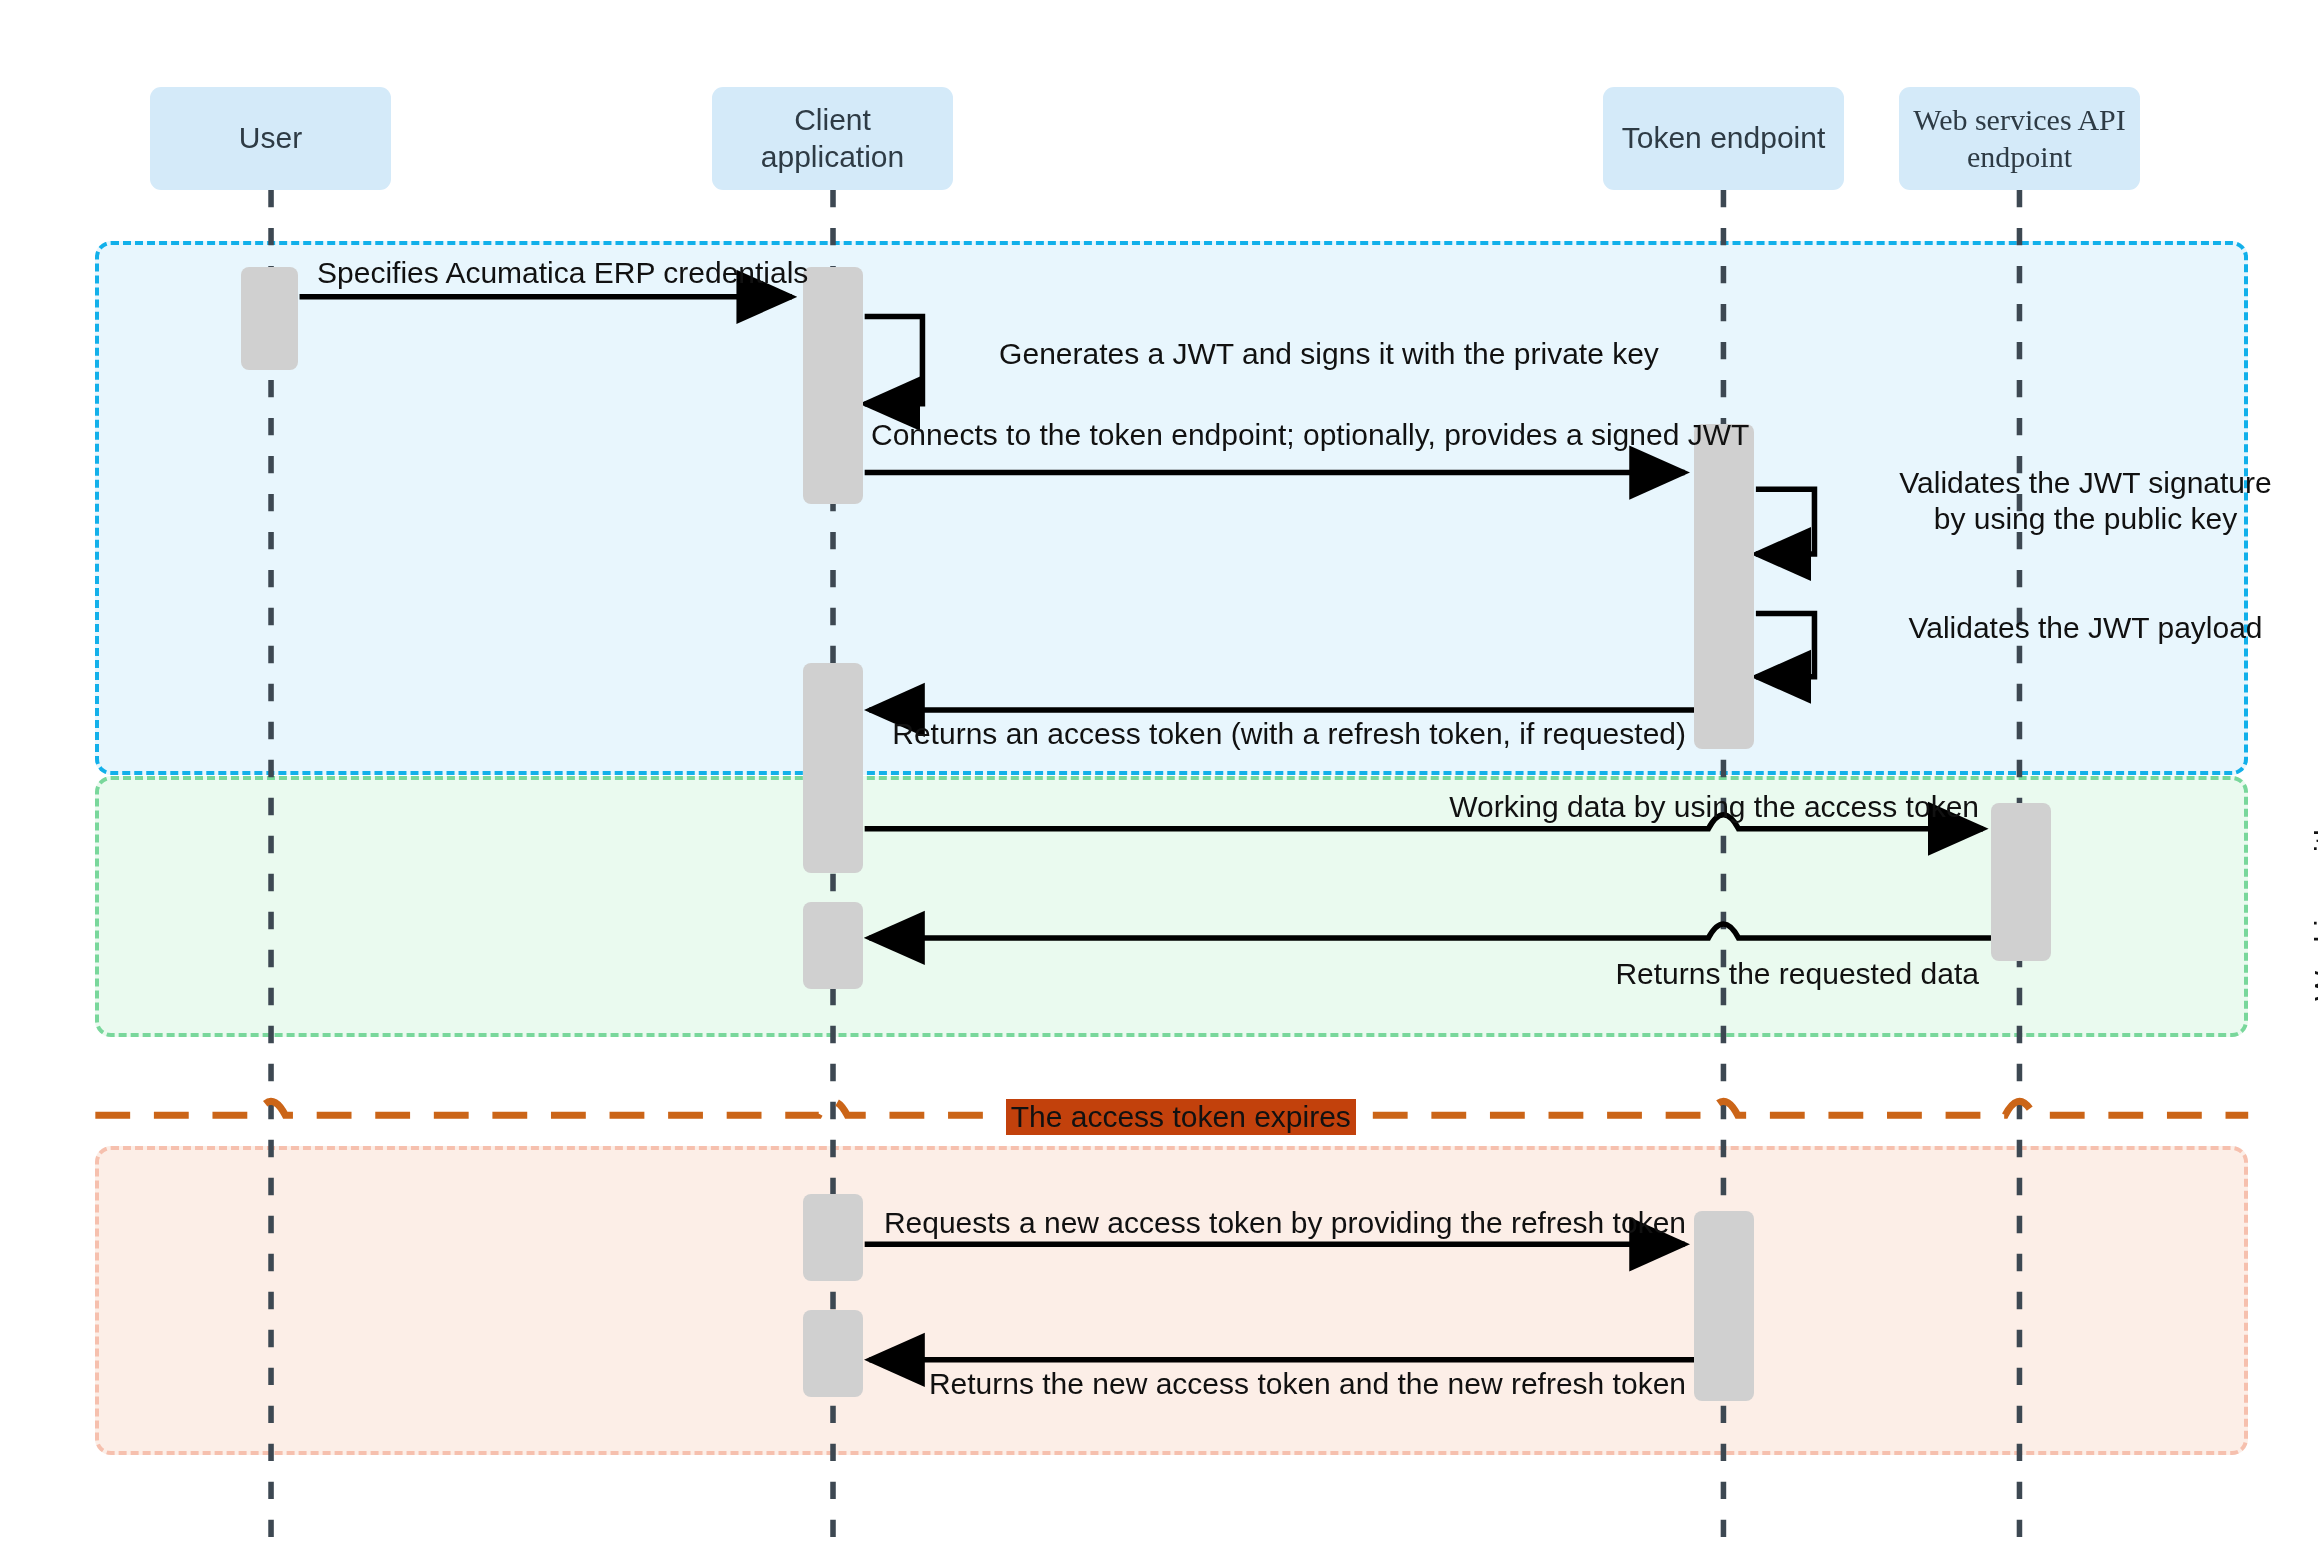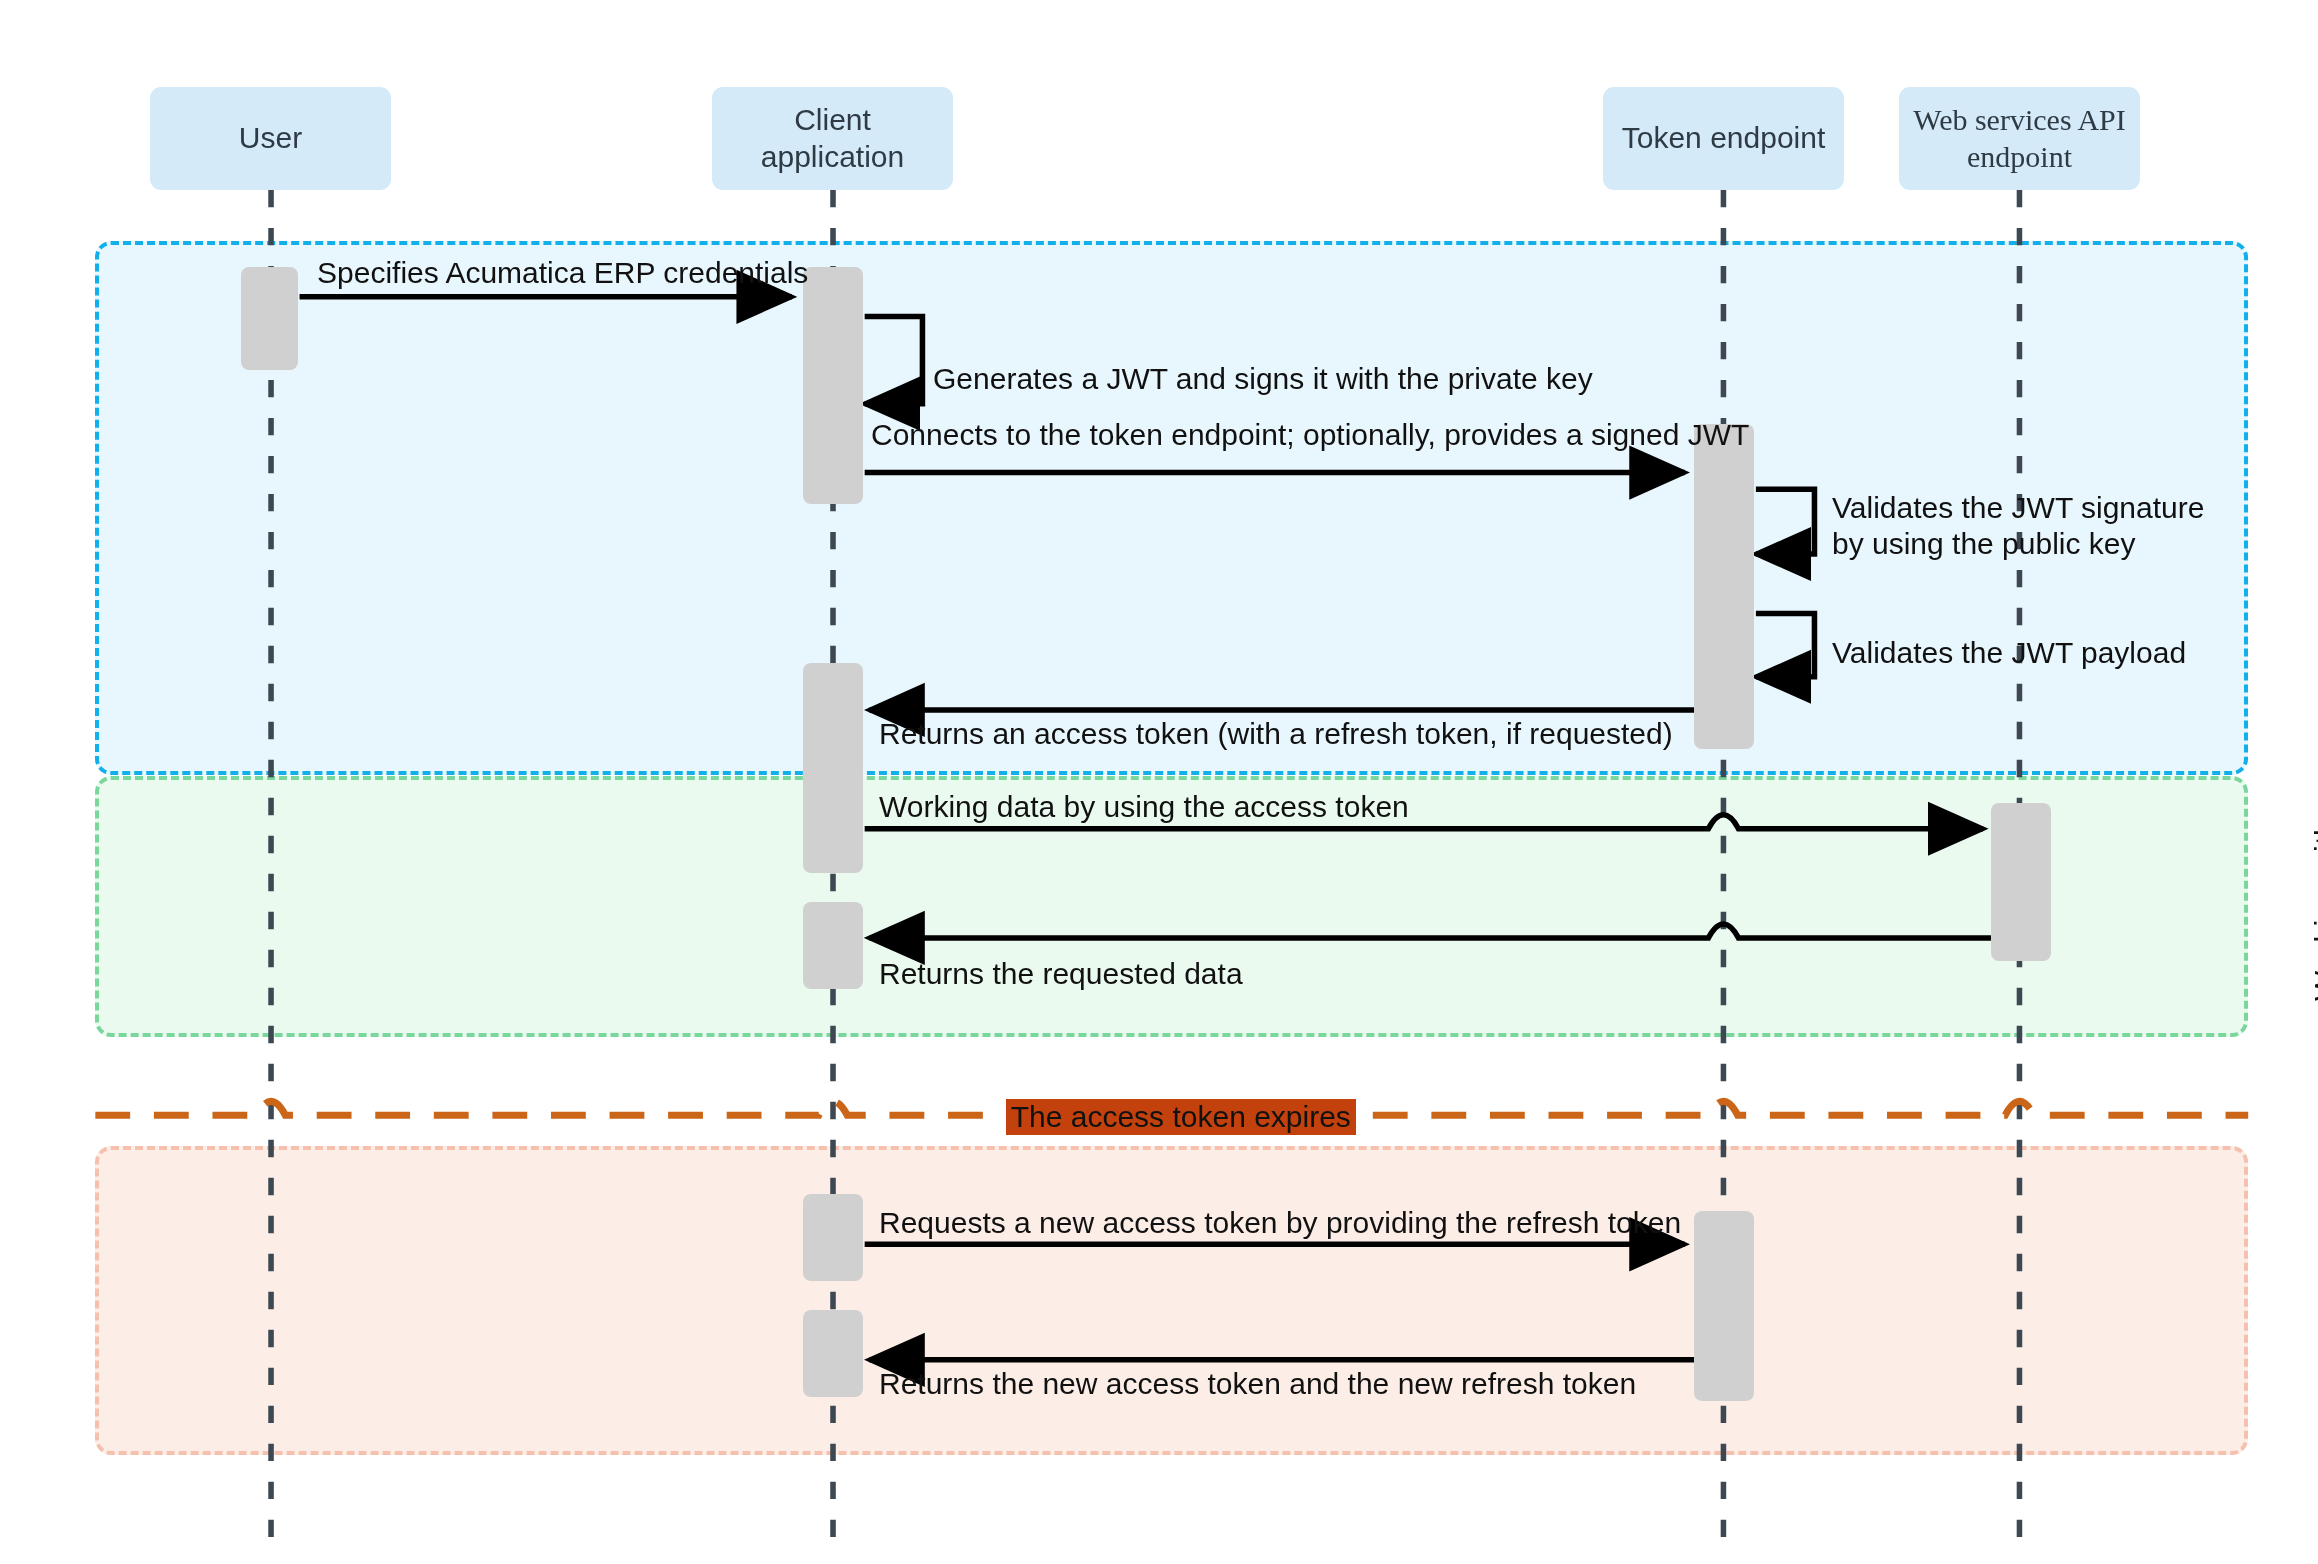--- a/index.html
+++ b/index.html
@@ -67,22 +67,22 @@
     transform-origin: 50% 50%;
   }
   
   .msg-label {
     position: absolute;
     color: #111111;
     font-size: 30px;
     line-height: 1.2;
     white-space: pre;
   }
-  .msg-label.center { text-align: left; }
-  .msg-label.left   { text-align: left; margin-top: 25px; }
+  .msg-label.center { text-align: right; }
+  .msg-label.left   { text-align: center; }
 
   .divider-label {
     position: absolute;
     color: #111111;
     font-size: 30px;
     line-height: 1.2;
     white-space: pre;
     background: #c2410c;
     padding: 0 4.7px;
   }

